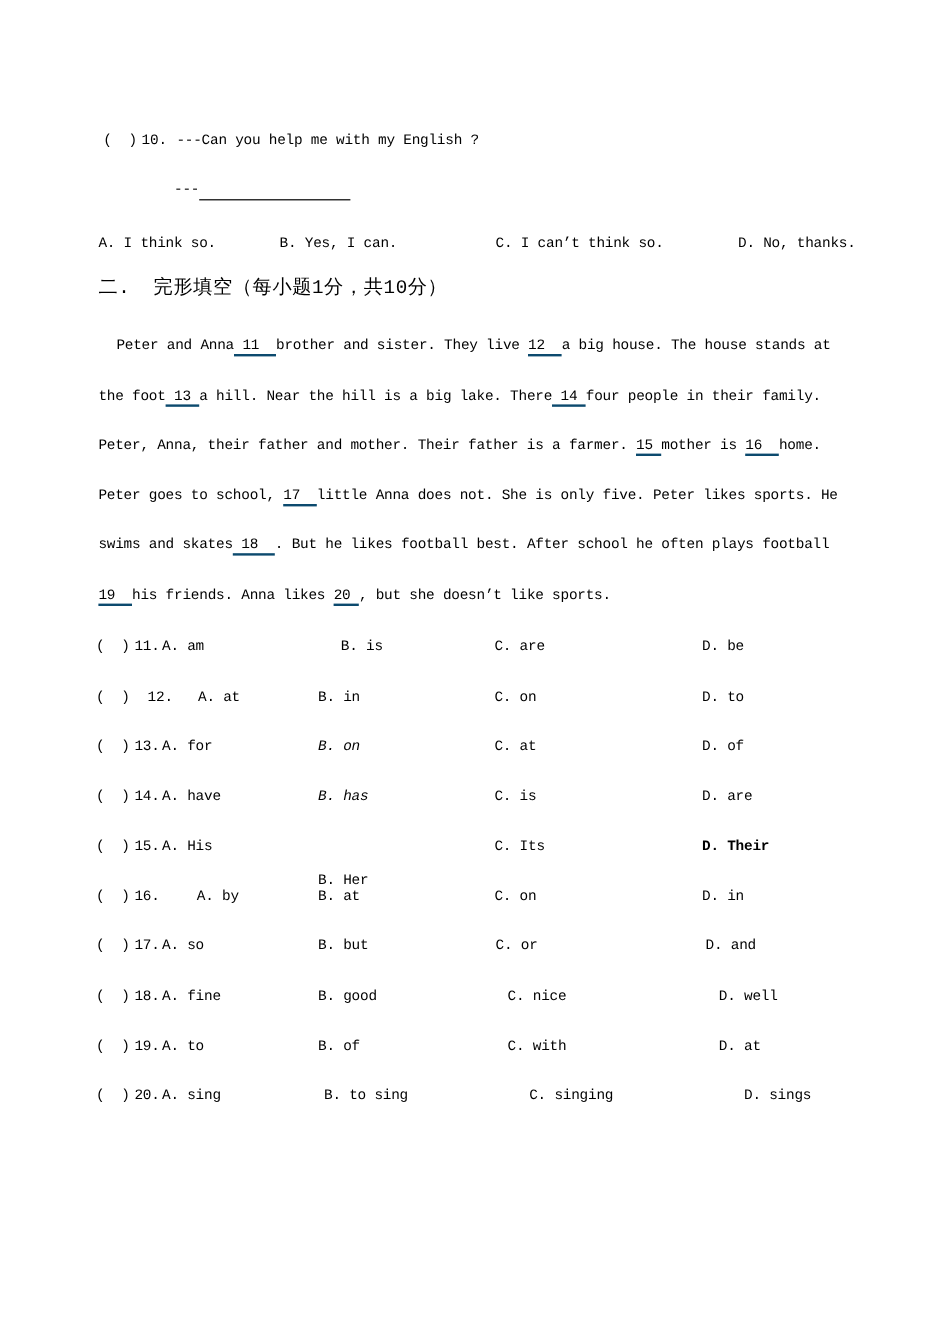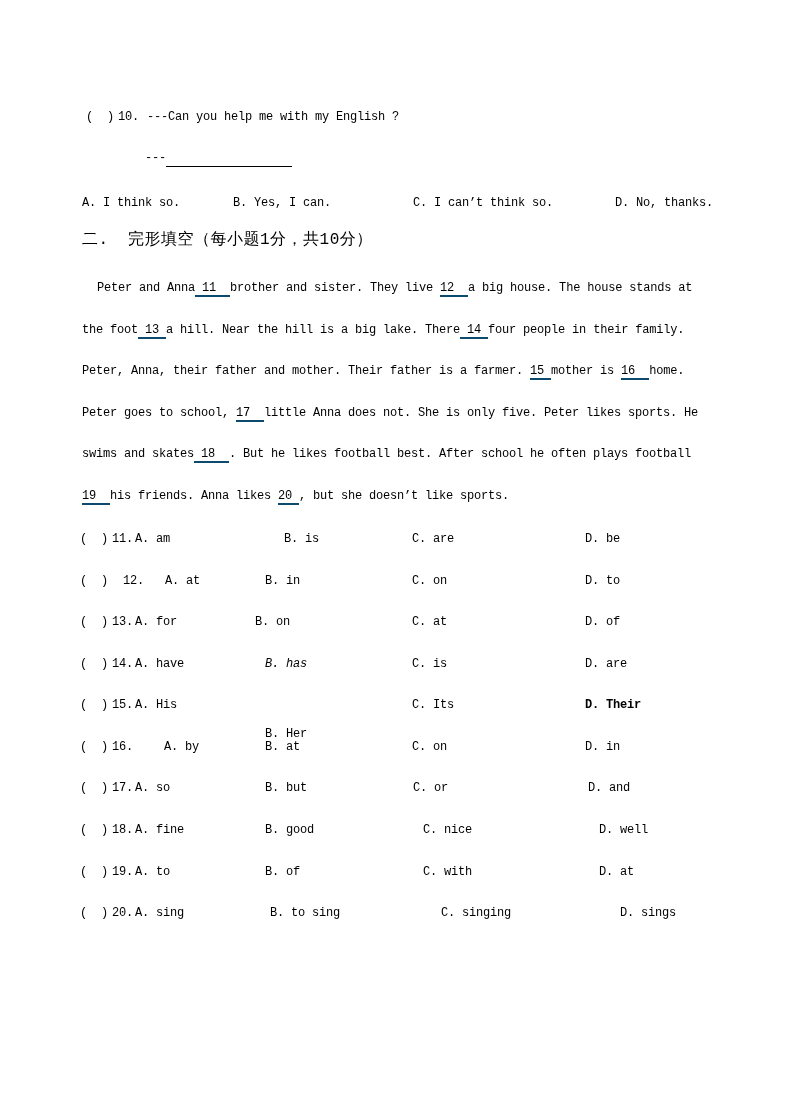--- a/index.html
+++ b/index.html
@@ -62,21 +62,21 @@
         <span class="abs" style="left: 100px; margin-left: 23px;">12.</span>
         <span class="abs" style="left: 135px; margin-left: 30px;">A. at</span>
         <span class="abs" style="left: 265px;">B. in</span>
         <span class="abs" style="left: 412px;">C. on</span>
         <span class="abs" style="left: 585px;">D. to</span>
       </div>
       <div class="qrow" style="top: 614px;">
         <span class="abs" style="left: 80px;">(  )</span>
         <span class="abs" style="left: 112px;">13.</span>
         <span class="abs" style="left: 135px;">A. for</span>
-        <span class="abs" style="left: 255px;">B. on</span>
+        <span class="abs" style="left: 265px; font-style: italic;">B. on</span>
         <span class="abs" style="left: 412px;">C. at</span>
         <span class="abs" style="left: 585px;">D. of</span>
       </div>
       <div class="qrow" style="top: 656px;">
         <span class="abs" style="left: 80px;">(  )</span>
         <span class="abs" style="left: 112px;">14.</span>
         <span class="abs" style="left: 135px;">A. have</span>
         <span class="abs" style="left: 265px; font-style: italic;">B. has</span>
         <span class="abs" style="left: 412px;">C. is</span>
         <span class="abs" style="left: 585px;">D. are</span>

